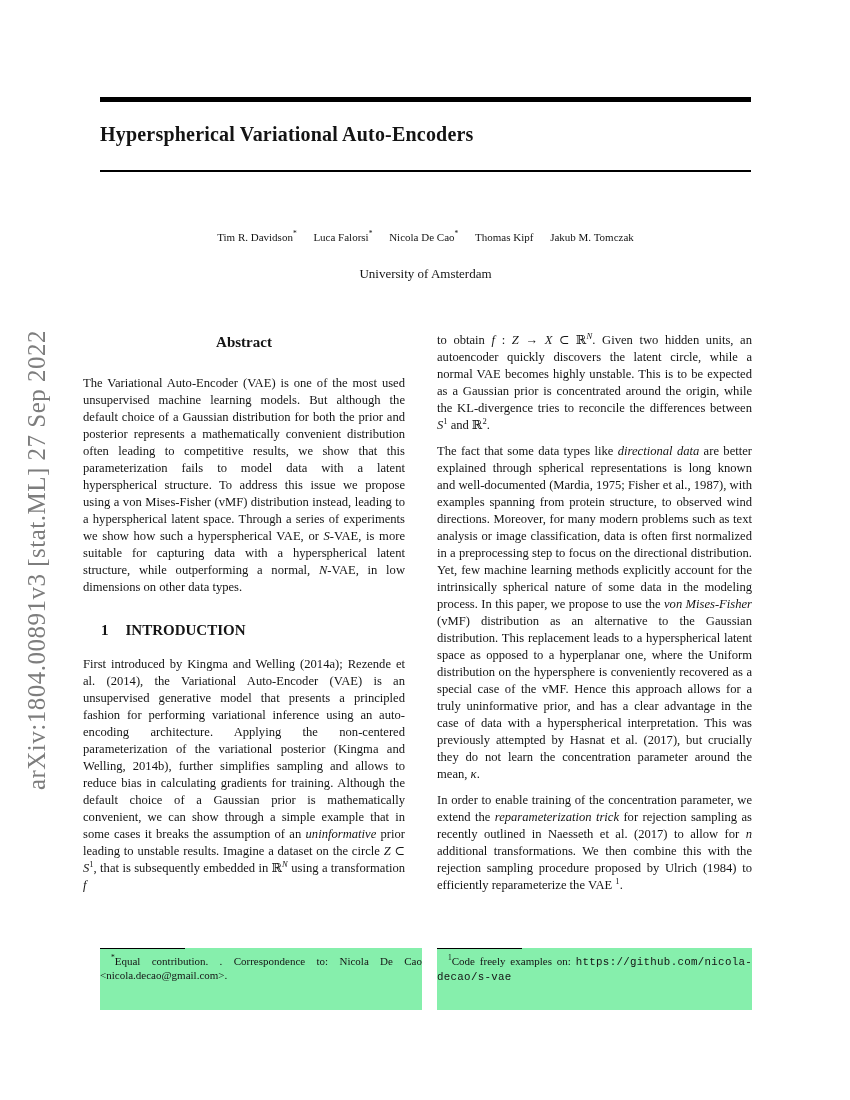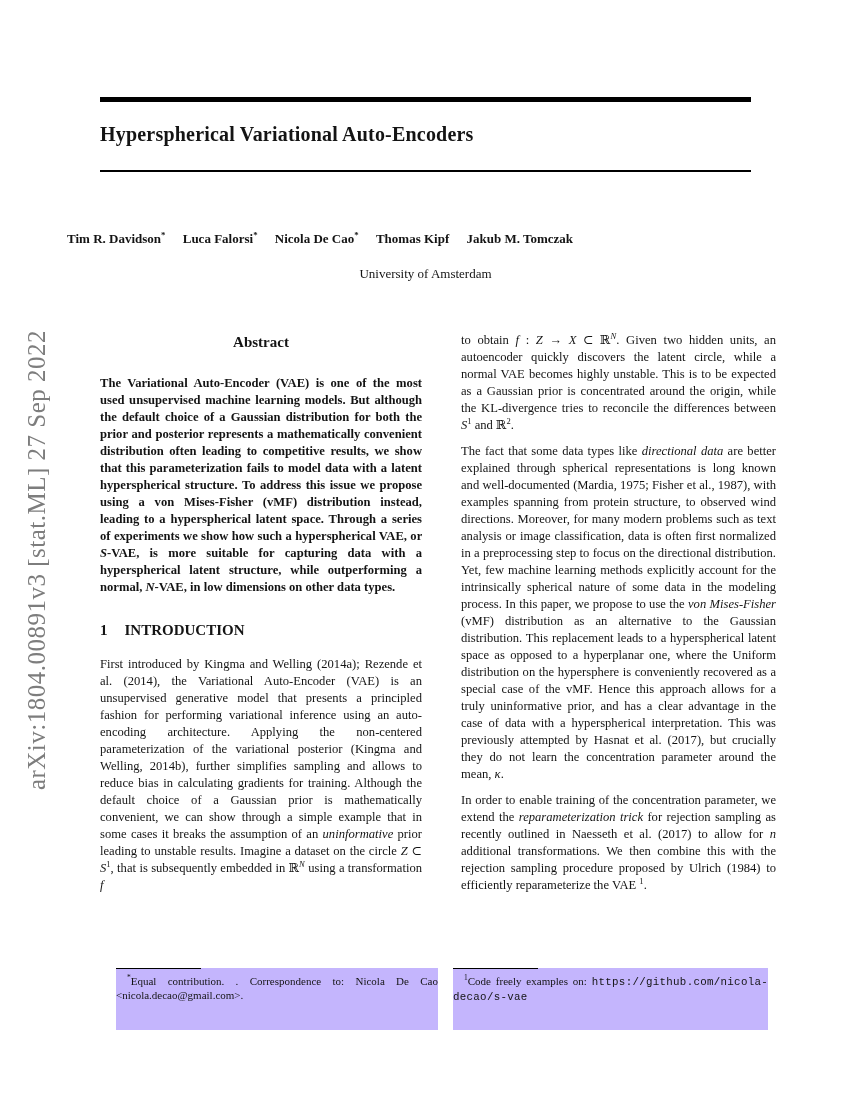--- a/index.html
+++ b/index.html
@@ -20,57 +20,56 @@
   .rule { position:absolute; left:100px; width:651px; background:#000; }
   .rule-thick { top:97px; height:5px; }
   .rule-thin  { top:170px; height:2px; }
   .title {
     position:absolute; top:123px; left:100px; width:651px;
     text-align:left; font-size:20px; font-weight:bold;
     letter-spacing:0.2px;
   }
   .authors {
     position:absolute; top:231px; left:60px; width:731px;
-    font-weight:bold; font-size:13px;
+    text-align:center; font-weight:normal; font-size:11px;
   }
   .author { margin:0 7px; white-space:nowrap; }
   .affiliation {
     position:absolute; top:266px; left:100px; width:651px;
     text-align:center; font-size:13px;
   }
   .col {
     position:absolute; top:332px; height:634px; overflow:hidden;
     font-size:12.6px; line-height:17px; text-align:justify;
   }
-  .col-left  { left:100px; width:322px; }
-  .col-right { left:461px; width:315px; }
+  .col-left  { left:83px; width:322px; }
+  .col-right { left:437px; width:315px; }
   .abstract-heading {
     text-align:center; font-size:15px; font-weight:bold;
     margin:2px 0 24px 0;
   }
-  .abstract-body { margin:0 26px 0 27px;font-weight:bold; }
+  .abstract-body { margin:0 26px 0 27px; }
   .section-heading {
     font-size:15px; font-weight:bold; text-align:left;
-    margin:26px 0 17px 0;
+    margin:26px 0 17px 18px;
   }
   .section-number { margin-right:17px; }
   .col p.body-par { margin:0 0 9px 0; }
   sup { font-size:68%; line-height:0; }
   .it { font-style:italic; }
   .mono {
     font-family:"Liberation Mono","DejaVu Sans Mono",monospace;
     font-size:10.8px; letter-spacing:0.3px;
   }
   .footnote {
-    position:absolute; top:968px; height:62px;
+    position:absolute; top:948px; height:62px;
     font-size:11px; line-height:14px;
-    background:#c4b5fd; z-index:2;
+    background:#86efac; z-index:2;
     padding-top:6px; box-sizing:border-box;
     text-align:justify;
-    margin-left:16px;
   }
   .fn-left  { left:100px; width:322px; }
   .fn-right { left:437px; width:315px; }
   .footnote-rule {
     position:absolute; top:0; left:0;
     width:85px; height:1px; background:#000;
   }
   .footnote p { margin:0; text-indent:11px; }
 </style>
 </head>

